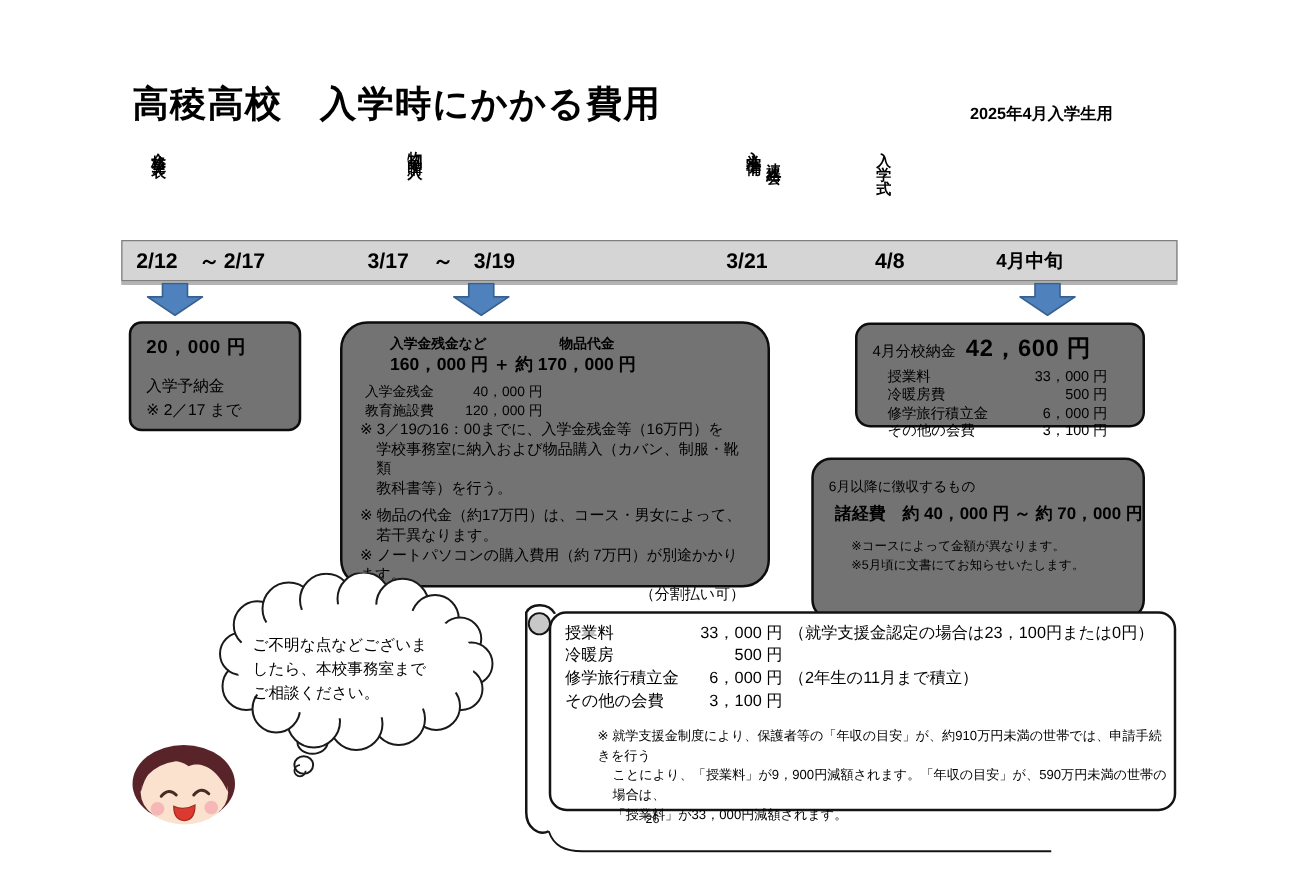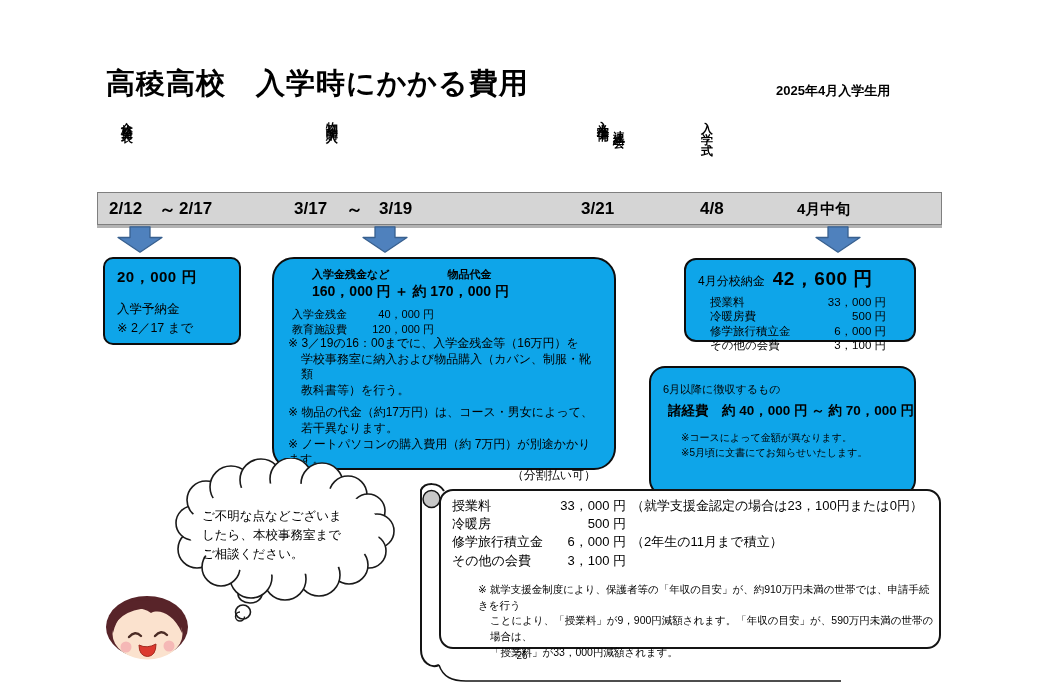--- a/index.html
+++ b/index.html
@@ -20,21 +20,21 @@
 
   .timeline-bar{left:97px;top:192px;width:843px;height:31px;background:#D5D5D5;
                 border:1px solid #7F7F7F;box-shadow:0 3px 0 #b3b3b3;}
   .tl{position:absolute;top:50%;transform:translateY(-50%);font-weight:bold;font-size:17px;white-space:nowrap;}
   .tl1{left:11px}.tl2{left:61px}.tl3{left:81px}.tl4{left:196px}.tl5{left:248px}
   .tl6{left:281px}.tl7{left:483px}.tl8{left:602px}.tl9{left:699px;font-size:15px;}
 
   .arrow{top:226px;width:46px;height:27px;}
   .arrow1{left:117px}.arrow2{left:362px}.arrow3{left:815px}
 
-  .box{border:2.5px solid #0d0d0d;border-radius:12px;background:#0ea5e9;box-sizing:border-box;}
+  .box{border:2.5px solid #0d0d0d;border-radius:12px;background:#737373;box-sizing:border-box;}
 
   .deposit-box{left:103px;top:257px;width:138px;height:88px;border-radius:10px;padding:9px 12px;}
   .dep-amount{font-size:15px;font-weight:bold;letter-spacing:.5px;}
   .dep-name{margin-top:14px;font-size:12.5px;}
   .dep-deadline{margin-top:2px;font-size:12.5px;}
 
   .march-box{left:272px;top:257px;width:344px;height:213px;border-radius:22px;padding:8px 14px;}
   .mb-headers{display:flex;font-size:11px;font-weight:bold;}
   .mb-h1{margin-left:24px;}.mb-h2{margin-left:58px;}
   .mb-amount{margin-left:24px;margin-top:1px;font-size:14px;font-weight:bold;white-space:nowrap;}

